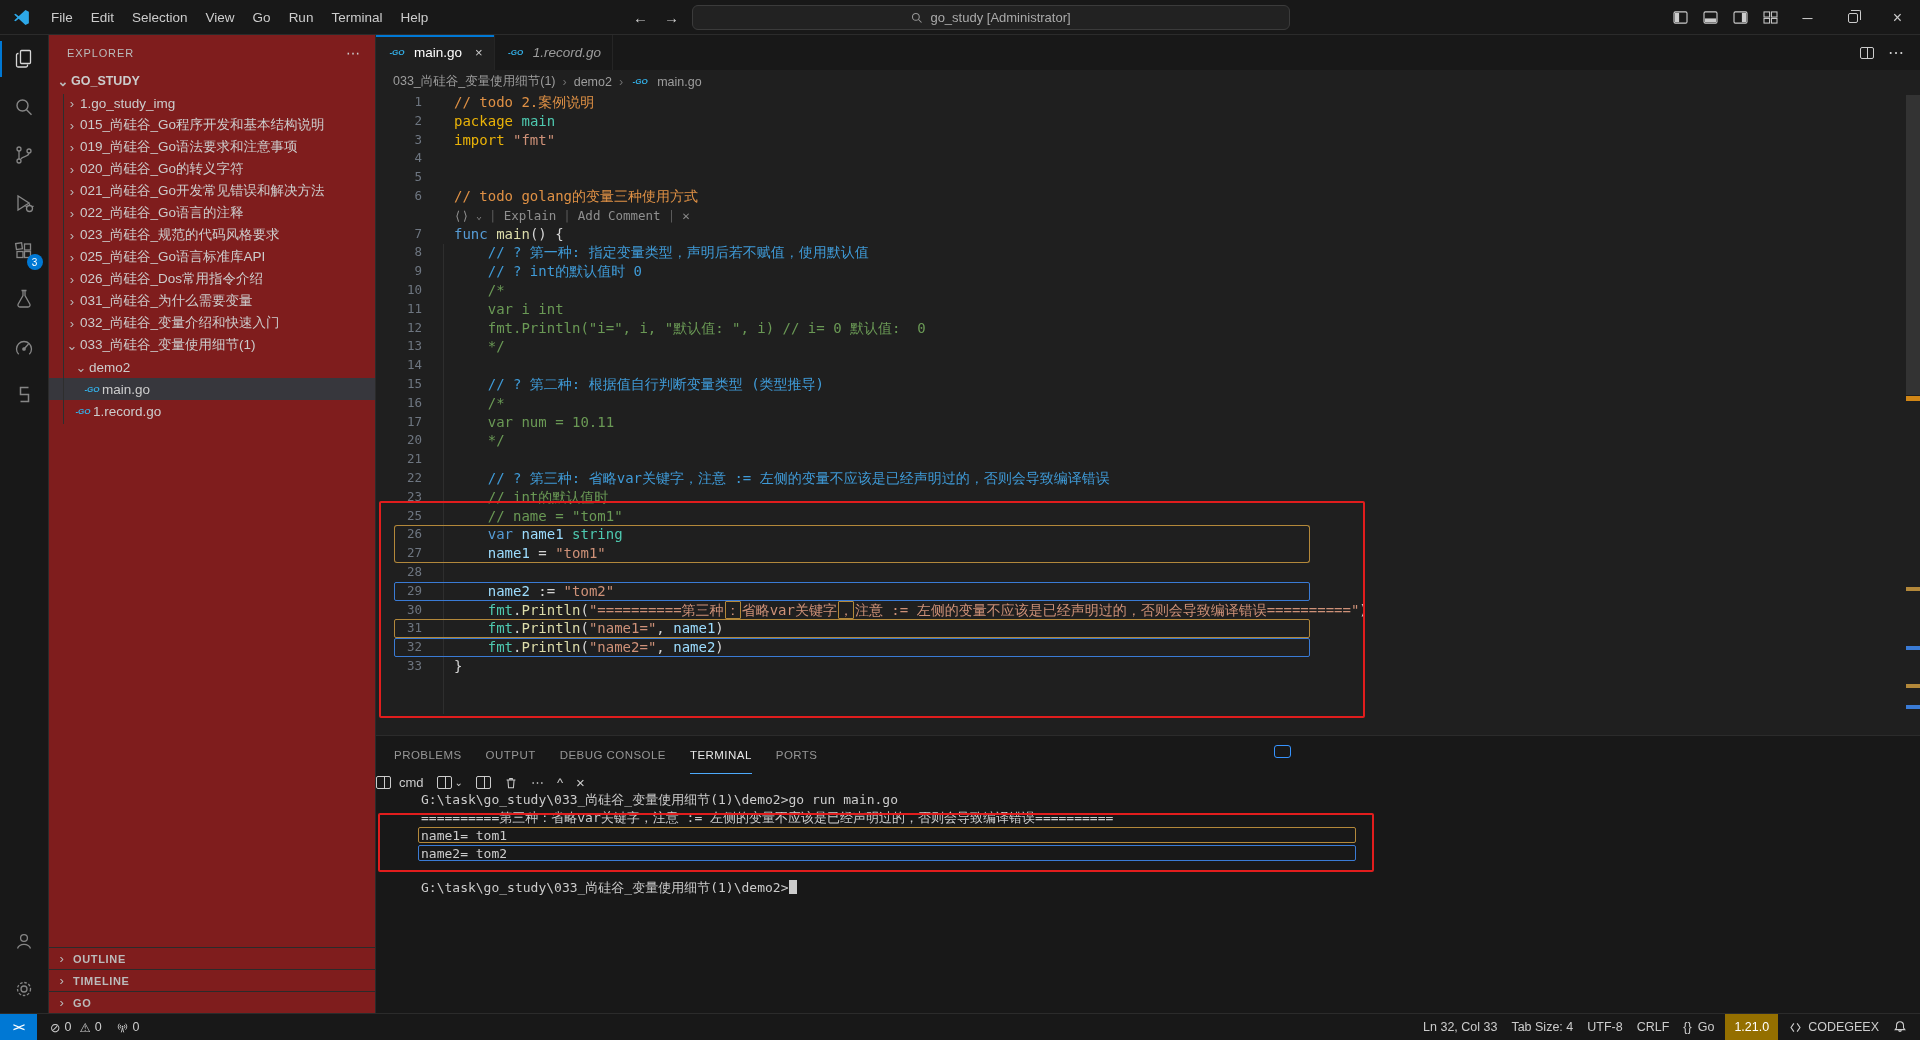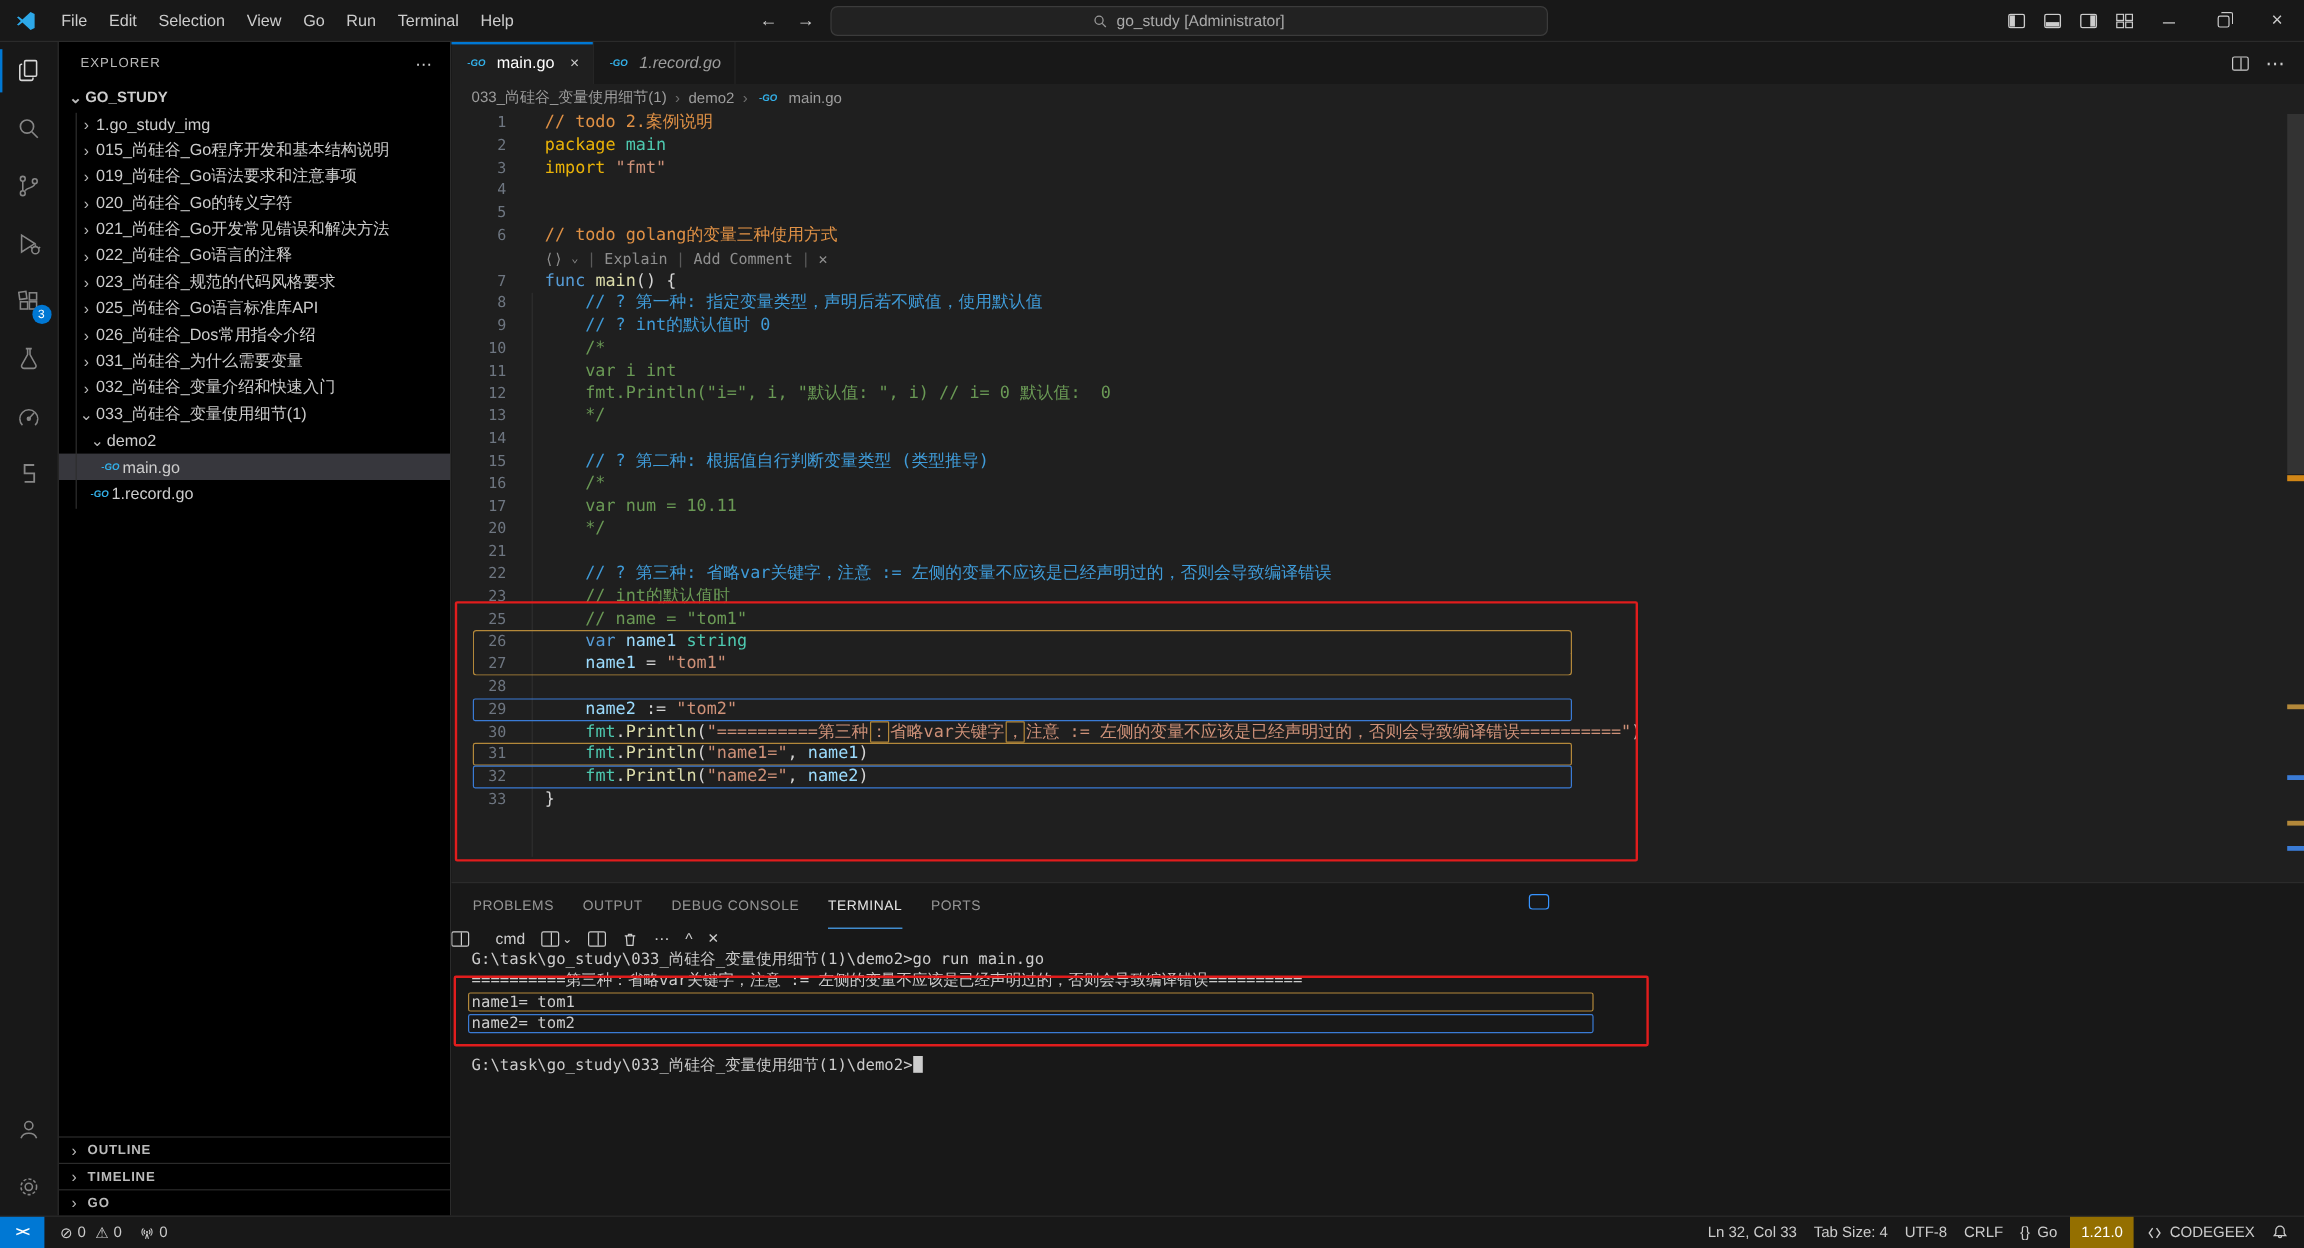--- a/index.html
+++ b/index.html
@@ -26,21 +26,21 @@
   
   .activitybar{position:absolute;left:0;top:35px;width:49px;height:978px;background:#181818;
     border-right:1px solid #2b2b2b;display:flex;flex-direction:column;align-items:center;z-index:20;}
   .aicon{width:49px;height:48px;display:flex;align-items:center;justify-content:center;position:relative;color:#868686;}
   .aicon.active{color:#d7d7d7;}
   .aicon.active::before{content:"";position:absolute;left:0;top:6px;bottom:6px;width:2px;background:#0078d4;}
   .abadge{position:absolute;right:6px;bottom:5px;min-width:16px;height:16px;border-radius:9px;background:#0078d4;
     color:#fff;font-size:10px;display:flex;align-items:center;justify-content:center;padding:0 3px;}
   .abottom{margin-top:auto;}
   
-  .sidebar{position:absolute;left:49px;top:35px;width:327px;height:978px;background:#000000;
+  .sidebar{position:absolute;left:49px;top:35px;width:327px;height:978px;background:#7f1d1d;
     border-right:1px solid #2b2b2b;overflow:hidden;z-index:10;}
   .exphead{height:35px;display:flex;align-items:center;padding:0 14px 0 18px;font-size:11px;
     letter-spacing:.08em;color:#bbbbbb;}
   .exphead .more{margin-left:auto;color:#cccccc;font-size:14px;}
   .tree{position:absolute;top:35px;left:0;right:0;}
   .tree::before{content:"";position:absolute;left:14px;top:24px;height:330px;border-left:1px solid #2e2e2e;}
   .trow{height:22px;display:flex;align-items:center;font-size:13.5px;color:#cccccc;white-space:nowrap;cursor:default;}
   .trow.sel{background:#37373d;}
   .trow .chev{width:16px;color:#b9b9b9;font-size:13px;text-align:center;flex:none;}
   .trow.root{font-weight:700;font-size:12.5px;}
@@ -94,21 +94,21 @@
   .panel{position:absolute;top:700px;left:0;right:0;bottom:0;background:#181818;border-top:1px solid #2b2b2b;}
   .ptabs{height:38px;display:flex;gap:24px;padding-left:18px;align-items:center;}
   .ptab{height:38px;display:flex;align-items:center;font-size:11.5px;letter-spacing:.04em;color:#969696;
     border-bottom:1px solid transparent;}
   .ptab.active{color:#e7e7e7;border-bottom-color:#4daafc;}
   .pactions{margin-left:auto;display:flex;gap:13px;align-items:center;padding-right:16px;color:#cccccc;font-size:13px;}
   .pico{width:15px;height:13px;border:1.2px solid #cccccc;border-radius:2px;position:relative;}
   .pico.vline::after{content:"";position:absolute;left:55%;top:0;bottom:0;border-left:1.2px solid #cccccc;}
   .term{position:absolute;top:56px;left:17px;right:20px;font-size:13px;color:#cccccc;
     font-family:"DejaVu Sans Mono","Liberation Mono",monospace;}
-  .tline{height:17.5px;line-height:16px;white-space:pre;}
+  .tline{height:17.5px;line-height:16px;white-space:pre;margin-left:28px;}
   .tbox{display:inline-block;width:938px;border:1px solid #b3883a;border-radius:2px;margin-left:-3px;
     padding-left:2px;height:16px;}
   .tbox.blue{border-color:#3a7bd5;}
   .cursor{display:inline-block;width:8px;height:14px;background:#cccccc;vertical-align:-2px;margin-left:1px;}
   
   .statusbar{position:absolute;left:0;right:0;bottom:0;height:27px;background:#181818;border-top:1px solid #2b2b2b;
     display:flex;align-items:center;font-size:12.5px;color:#cccccc;z-index:30;}
   .sbremote{width:37px;height:27px;background:#0078d4;color:#fff;display:flex;align-items:center;
     justify-content:center;font-size:11px;letter-spacing:-1px;font-weight:700;}
   .sbitem{display:flex;align-items:center;gap:4px;padding:0 7px;height:22px;}
@@ -419,21 +419,21 @@
 
   <div class="panel">
     <div class="ptabs">
         <div class="ptab">PROBLEMS</div>
         <div class="ptab">OUTPUT</div>
         <div class="ptab">DEBUG CONSOLE</div>
         <div class="ptab active">TERMINAL</div>
         <div class="ptab">PORTS</div>
       </div>
     <div class="pactions">
-      <span style="display:flex;align-items:center;gap:22px;">
+      <span style="display:flex;align-items:center;gap:8px;">
         <span class="pico vline"></span>
         <span>cmd</span>
       </span>
       <span style="display:flex;align-items:center;gap:3px;">
         <span class="pico vline"></span>
         <span style="font-size:10px;">⌄</span>
       </span>
       <span class="pico vline"></span>
       <span>
           <svg width="14" height="14" viewBox="0 0 16 16" fill="none" stroke="#ccc" stroke-width="1.2">

